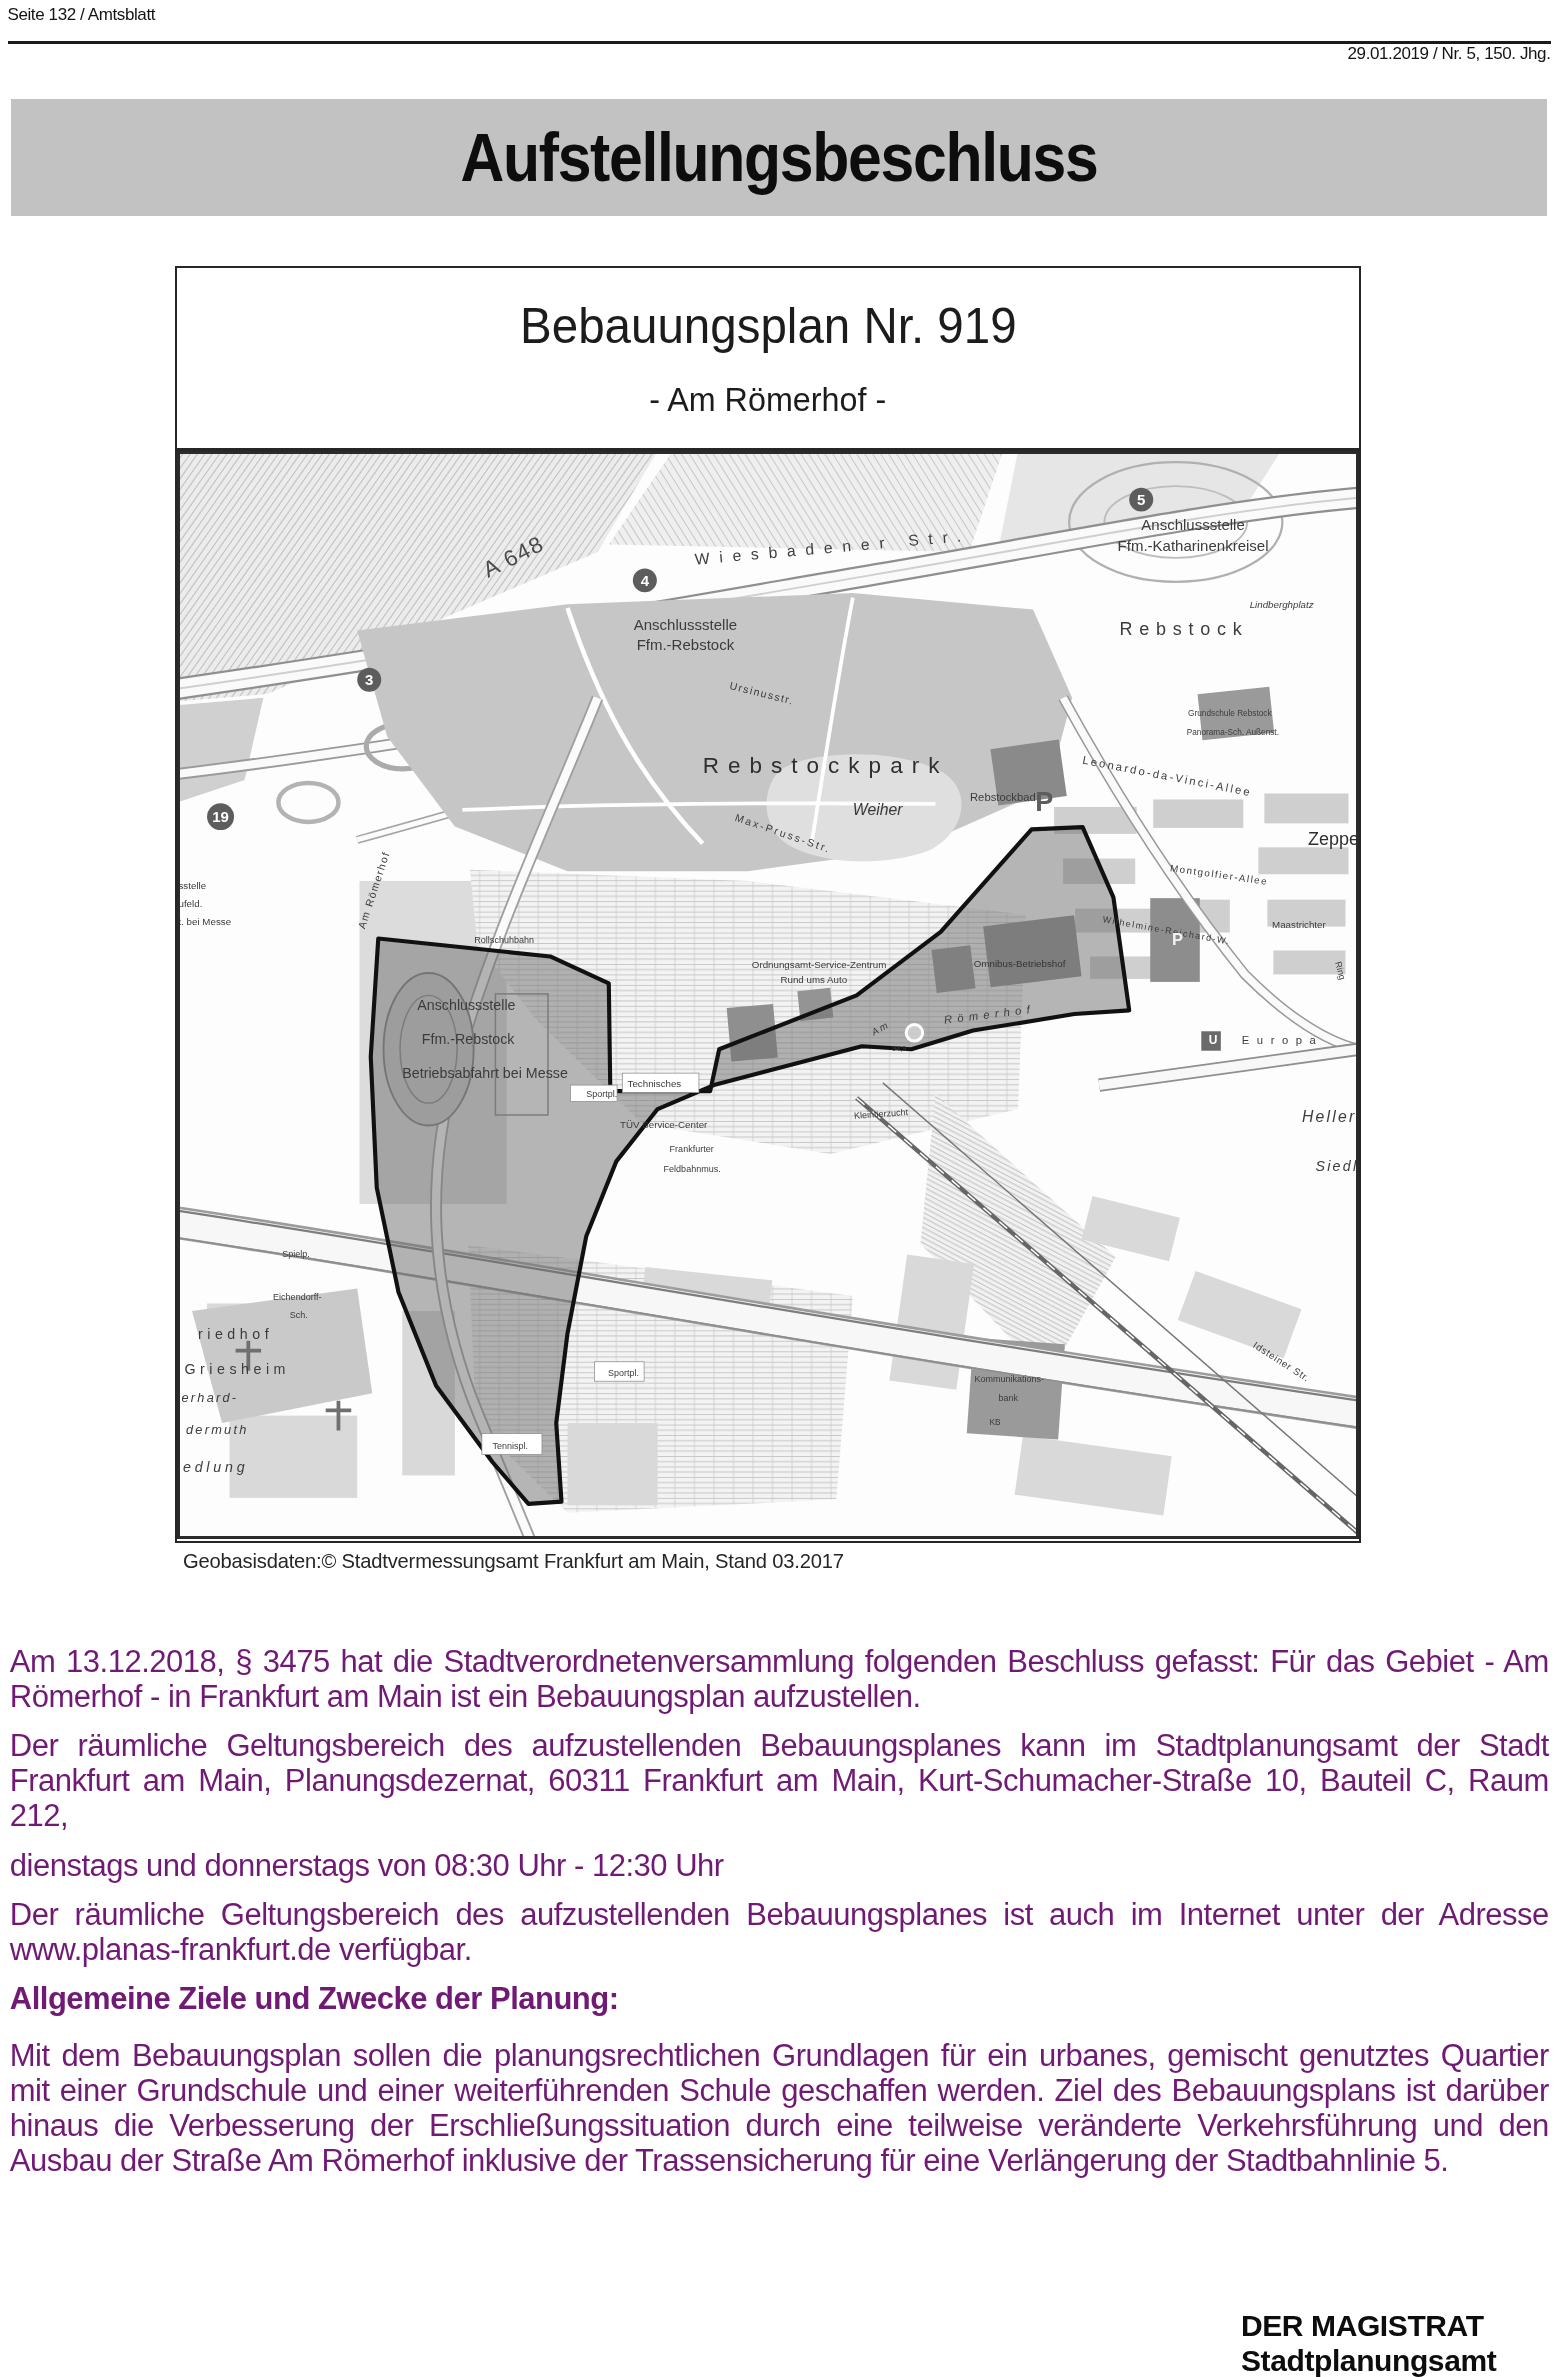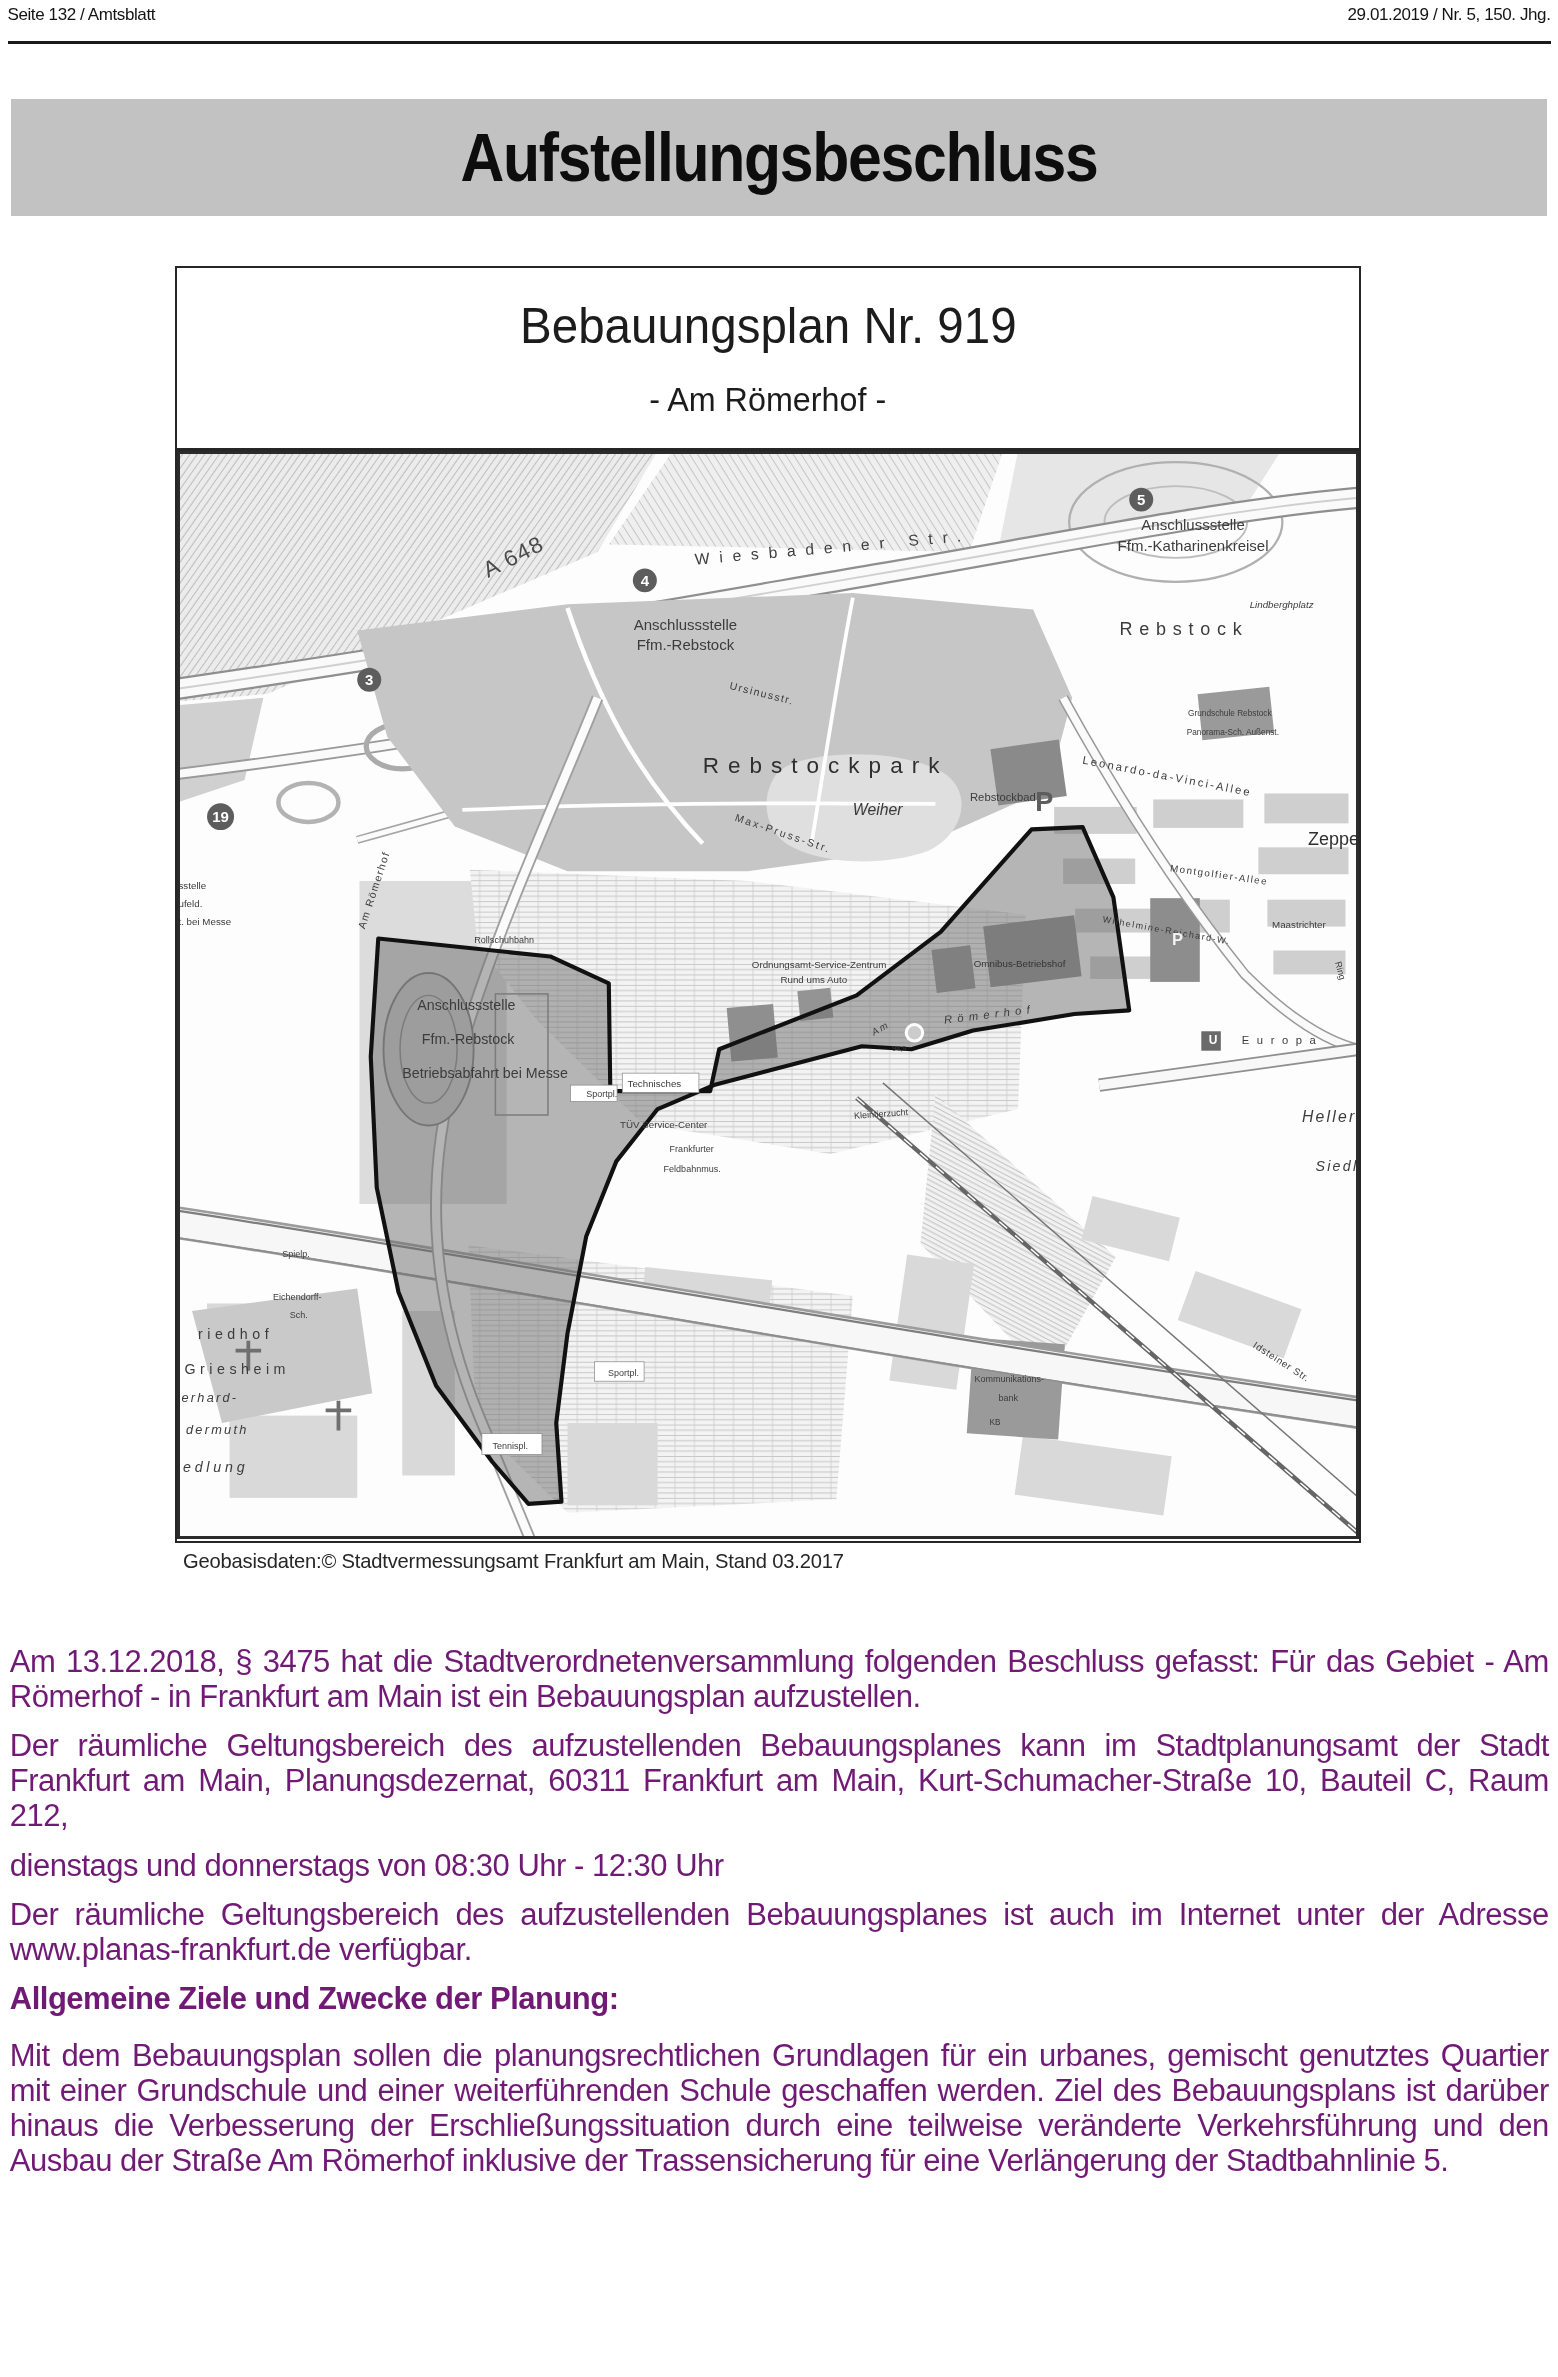--- a/index.html
+++ b/index.html
@@ -2,21 +2,21 @@
 <html lang="de" style="font-size:12px"><head>
 <meta charset="utf-8">
 <style>
   html,body{margin:0;padding:0;background:#ffffff;}
   .page{
     position:relative; width:1558px; height:2377px; background:#ffffff;
     font-family:"Liberation Sans", sans-serif; color:#111; overflow:hidden;
   }
   .hdr{position:absolute; top:4.5px; font-size:17px; letter-spacing:-0.4px; color:#141414; white-space:nowrap;}
   .hdr-left{left:7.5px;}
-  .hdr-right{right:7.5px;}
+  .hdr-right{right:7.5px;margin-top:39px;}
   .hdr-rule{position:absolute; top:41px; left:7.5px; width:1543px; height:3px; background:#1a1a1a;}
   .banner{
     position:absolute; top:99px; left:11.3px; width:1536px; height:117px;
     background:#c2c2c2; display:flex; align-items:center; justify-content:center;
   }
   .banner span{
     font-size:69px; font-weight:700; letter-spacing:-1.5px; color:#0d0d0d;
     transform:scaleX(0.88); transform-origin:center; white-space:nowrap;
   }
   .mapfig{
@@ -284,15 +284,19 @@
 
   <div class="bodytext">
     <p>Am 13.12.2018, § 3475 hat die Stadtverordnetenversammlung folgenden Beschluss gefasst: Für das Gebiet - Am Römerhof - in Frankfurt am Main ist ein Bebauungsplan aufzustellen.</p>
     <p>Der räumliche Geltungsbereich des aufzustellenden Bebauungsplanes kann im Stadtplanungsamt der Stadt Frankfurt am Main, Planungsdezernat, 60311 Frankfurt am Main, Kurt-Schumacher-Straße 10, Bauteil C, Raum 212,</p>
     <p>dienstags und donnerstags von 08:30 Uhr - 12:30 Uhr</p>
     <p>Der räumliche Geltungsbereich des aufzustellenden Bebauungsplanes ist auch im Internet unter der Adresse www.planas-frankfurt.de verfügbar.</p>
     <p class="heading">Allgemeine Ziele und Zwecke der Planung:</p>
     <p>Mit dem Bebauungsplan sollen die planungsrechtlichen Grundlagen für ein urbanes, gemischt genutztes Quartier mit einer Grundschule und einer weiterführenden Schule geschaffen werden. Ziel des Bebauungsplans ist darüber hinaus die Verbesserung der Erschließungssituation durch eine teilweise veränderte Verkehrsführung und den Ausbau der Straße Am Römerhof inklusive der Trassensicherung für eine Verlängerung der Stadtbahnlinie 5.</p>
   </div>
 
+  <div class="signature">
+    <div>DER MAGISTRAT</div>
+    <div>Stadtplanungsamt</div>
+  </div>
 
 </div>
 
 
 </body></html>

